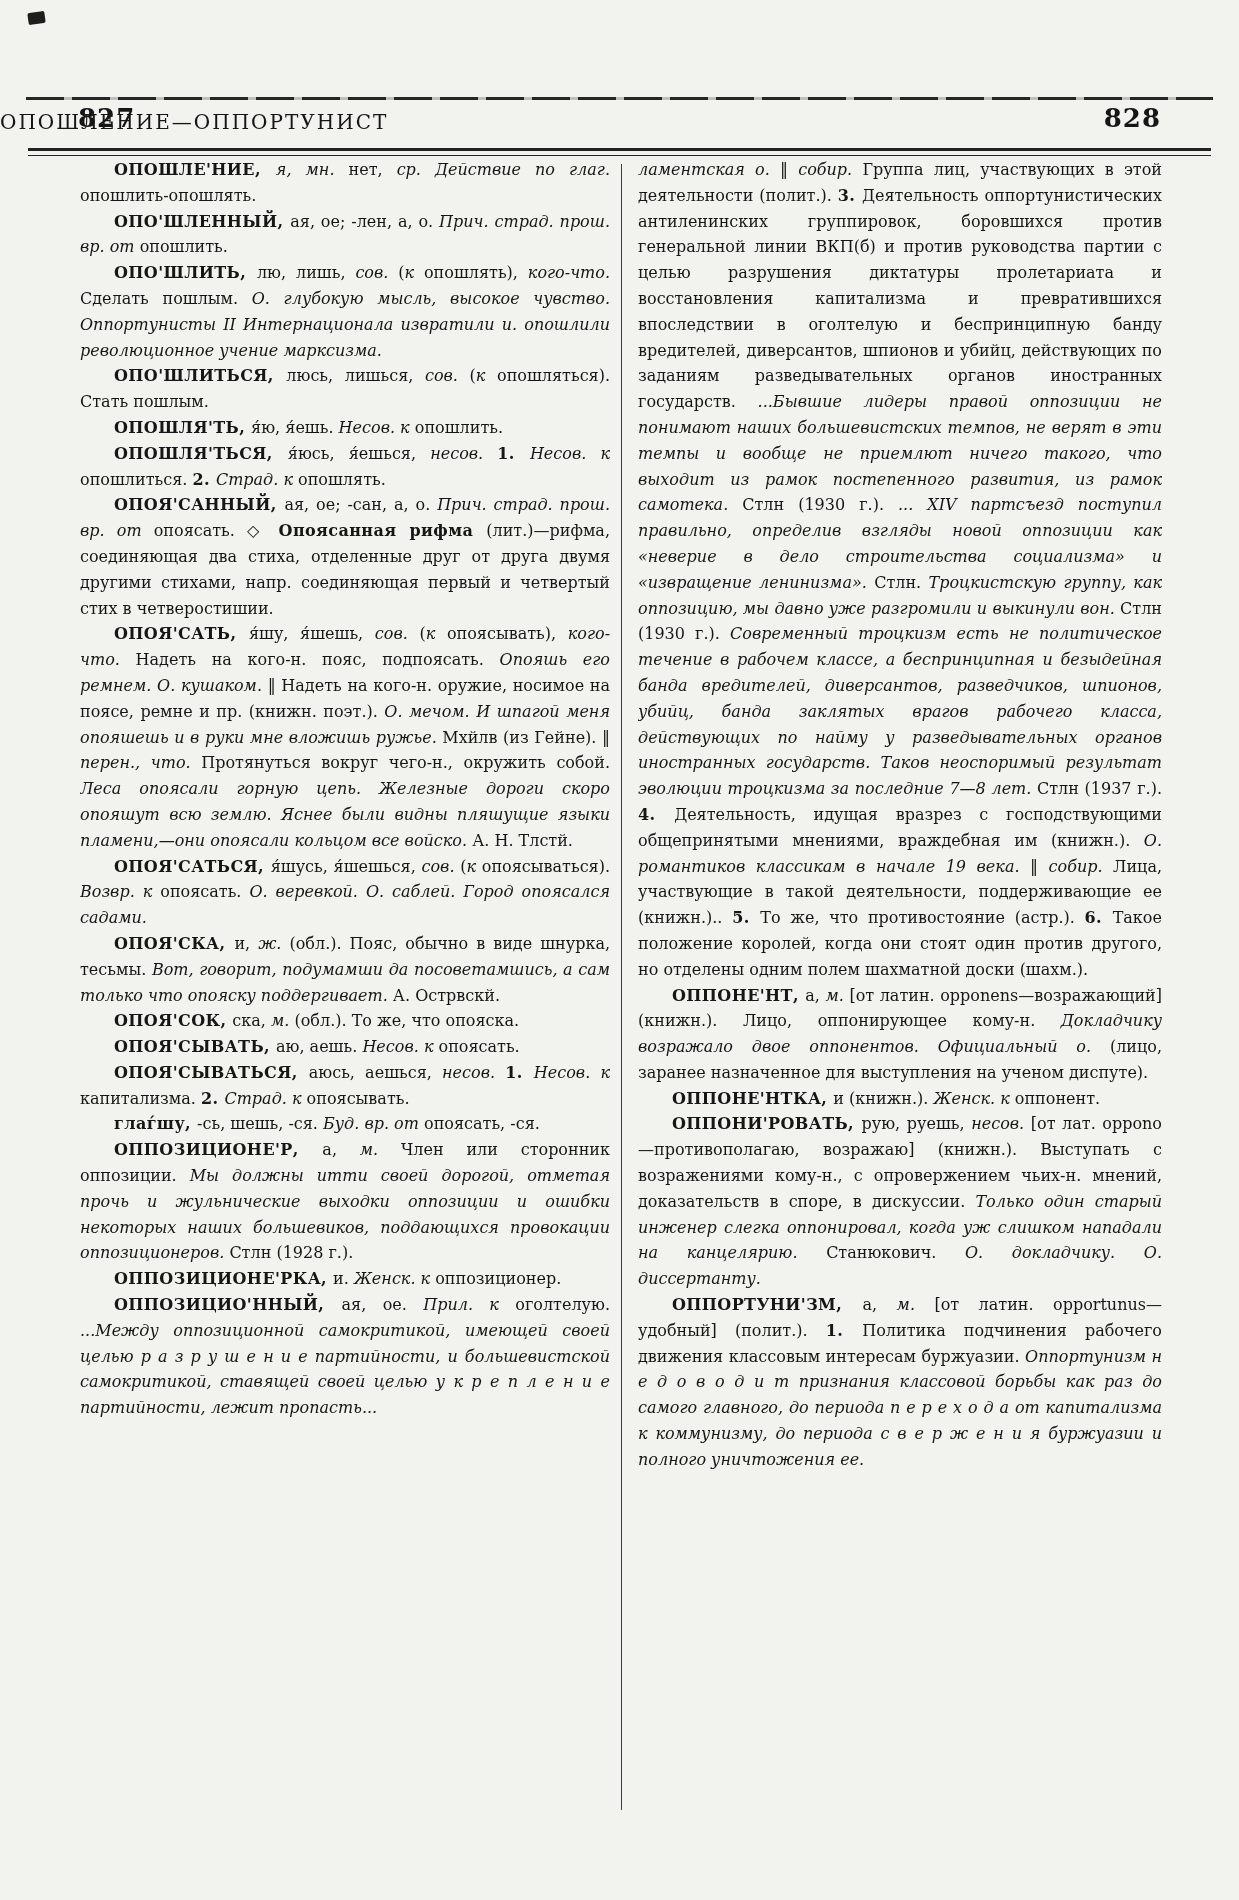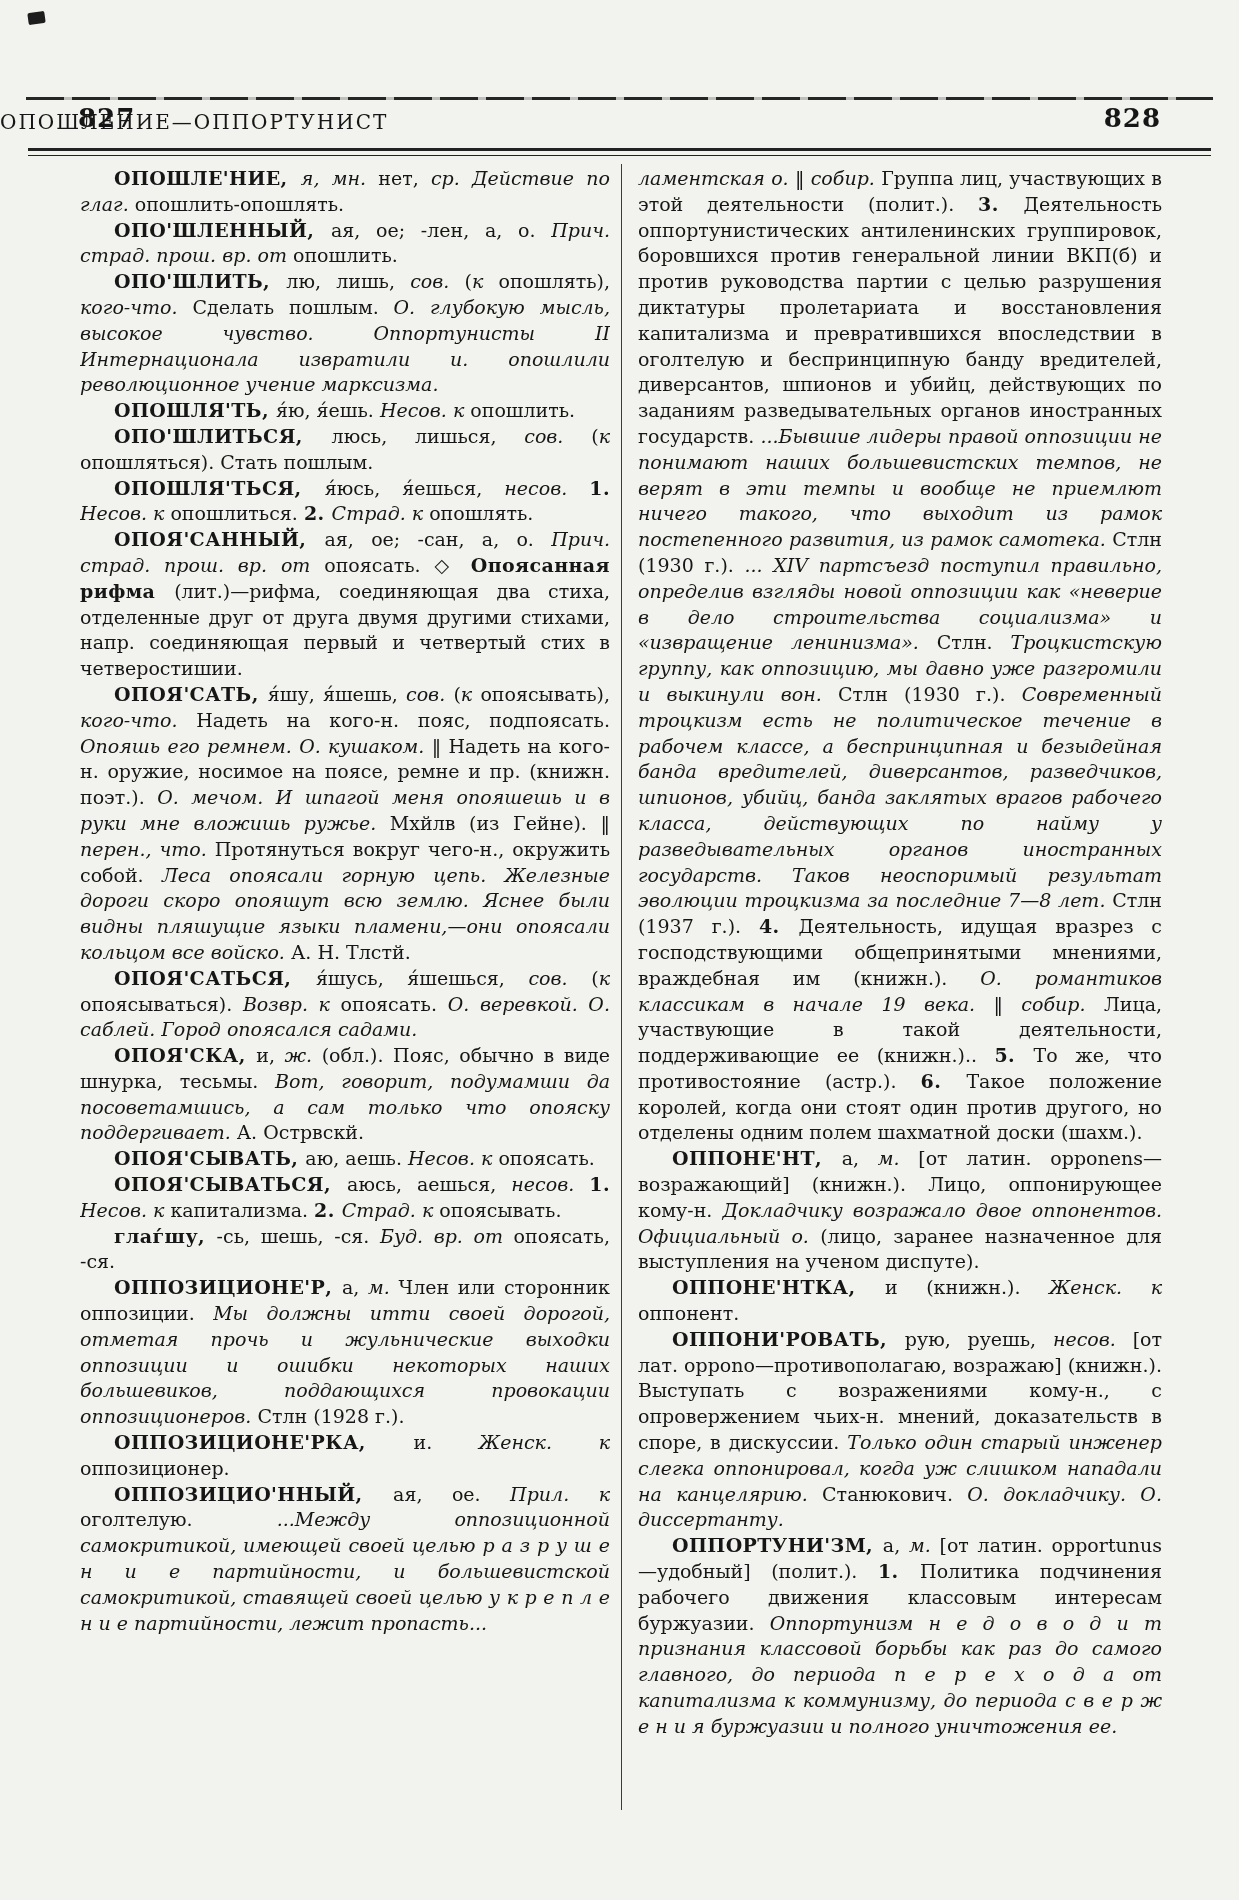--- a/index.html
+++ b/index.html
@@ -26,22 +26,22 @@
   .page-number.right{right:78px;}
   .running-title{
     position:absolute;left:0;right:0;top:110px;text-align:left;
     font-size:20px;font-weight:normal;letter-spacing:2px;
   }
   .head-rule{
     position:absolute;left:28px;right:28px;top:148px;height:4px;
     border-top:3px solid #222;border-bottom:1px solid #222;
   }
   .col{
-    position:absolute;top:166px;height:1648px;overflow:hidden;
-    font-size:19px;line-height:25.8px;text-align:justify;
+    position:absolute;top:157px;height:1648px;overflow:hidden;
+    font-size:16px;line-height:25.8px;text-align:justify;
   }
   .col.left{left:80px;width:530px;}
   .col.right{left:638px;width:524px;}
   .col-divider{
     position:absolute;left:621px;top:164px;width:1px;height:1646px;background:#3c3c3c;
   }
   .para{margin:0;text-indent:34px;}
   .para.noindent{text-indent:0;}
   .b{font-weight:bold;letter-spacing:.4px;}
   .i{font-style:italic;}
@@ -57,27 +57,28 @@
   <div class="page-number left">827</div>
   <div class="running-title">ОПОШЛЕНИЕ—ОППОРТУНИСТ</div>
   <div class="page-number right">828</div>
 
   <div class="head-rule"></div>
 
   <div class="col left">
       <p class="para"><span class="b">ОПОШЛЕ'НИЕ, </span><span class="i">я, мн. </span><span class="r">нет, </span><span class="i">ср. Действие по глаг. </span><span class="r">опошлить-опошлять.</span></p>
       <p class="para"><span class="b">ОПО'ШЛЕННЫЙ, </span><span class="r">ая, ое; -лен, а, о. </span><span class="i">Прич. страд. прош. вр. от </span><span class="r">опошлить.</span></p>
       <p class="para"><span class="b">ОПО'ШЛИТЬ, </span><span class="r">лю, лишь, </span><span class="i">сов. </span><span class="r">(</span><span class="i">к </span><span class="r">опошлять), </span><span class="i">кого-что. </span><span class="r">Сделать пошлым. </span><span class="i">О. глубокую мысль, высокое чувство. Оппортунисты II Интернационала извратили и. опошлили революционное учение марксизма.</span></p>
+      <p class="para"><span class="b">ОПО'ШЛИТЬСЯ, </span><span class="r">люсь, лишься, </span><span class="i">сов. </span><span class="r">(</span><span class="i">к </span><span class="r">опошляться). Стать пошлым.</span></p>
       <p class="para"><span class="b">ОПОШЛЯ'ТЬ, </span><span class="r">я́ю, я́ешь. </span><span class="i">Несов. к </span><span class="r">опошлить.</span></p>
-      <p class="para"><span class="b">ОПО'ШЛИТЬСЯ, </span><span class="r">люсь, лишься, </span><span class="i">сов. </span><span class="r">(</span><span class="i">к </span><span class="r">опошляться). Стать пошлым.</span></p>
       <p class="para"><span class="b">ОПОШЛЯ'ТЬСЯ, </span><span class="r">я́юсь, я́ешься, </span><span class="i">несов. </span><span class="b">1. </span><span class="i">Несов. к </span><span class="r">опошлиться. </span><span class="b">2. </span><span class="i">Страд. к </span><span class="r">опошлять.</span></p>
       <p class="para"><span class="b">ОПОЯ'САННЫЙ, </span><span class="r">ая, ое; -сан, а, о. </span><span class="i">Прич. страд. прош. вр. от </span><span class="r">опоясать. ◇ </span><span class="b">Опоясанная рифма </span><span class="r">(лит.)—рифма, соединяющая два стиха, отделенные друг от друга двумя другими стихами, напр. соединяющая первый и четвертый стих в четверостишии.</span></p>
       <p class="para"><span class="b">ОПОЯ'САТЬ, </span><span class="r">я́шу, я́шешь, </span><span class="i">сов. </span><span class="r">(</span><span class="i">к </span><span class="r">опоясывать), </span><span class="i">кого-что. </span><span class="r">Надеть на кого-н. пояс, подпоясать. </span><span class="i">Опояшь его ремнем. О. кушаком. </span><span class="r">‖ Надеть на кого-н. оружие, носимое на поясе, ремне и пр. (книжн. поэт.). </span><span class="i">О. мечом. И шпагой меня опояшешь и в руки мне вложишь ружье. </span><span class="r">Мхйлв (из Гейне). ‖ </span><span class="i">перен., что. </span><span class="r">Протянуться вокруг чего-н., окружить собой. </span><span class="i">Леса опоясали горную цепь. Железные дороги скоро опояшут всю землю. Яснее были видны пляшущие языки пламени,—они опоясали кольцом все войско. </span><span class="r">А. Н. Тлстй.</span></p>
       <p class="para"><span class="b">ОПОЯ'САТЬСЯ, </span><span class="r">я́шусь, я́шешься, </span><span class="i">сов. </span><span class="r">(</span><span class="i">к </span><span class="r">опоясываться). </span><span class="i">Возвр. к </span><span class="r">опоясать. </span><span class="i">О. веревкой. О. саблей. Город опоясался садами.</span></p>
       <p class="para"><span class="b">ОПОЯ'СКА, </span><span class="r">и, </span><span class="i">ж. </span><span class="r">(обл.). Пояс, обычно в виде шнурка, тесьмы. </span><span class="i">Вот, говорит, подумамши да посоветамшись, а сам только что опояску поддергивает. </span><span class="r">А. Острвскй.</span></p>
+      <p class="para"><span class="b">ОПОЯ'СОК, </span><span class="r">ска, </span><span class="i">м. </span><span class="r">(обл.). То же, что опояска.</span></p>
       <p class="para"><span class="b">ОПОЯ'СЫВАТЬ, </span><span class="r">аю, аешь. </span><span class="i">Несов. к </span><span class="r">опоясать.</span></p>
       <p class="para"><span class="b">ОПОЯ'СЫВАТЬСЯ, </span><span class="r">аюсь, аешься, </span><span class="i">несов. </span><span class="b">1. </span><span class="i">Несов. к </span><span class="r">капитализма. </span><span class="b">2. </span><span class="i">Страд. к </span><span class="r">опоясывать.</span></p>
       <p class="para"><span class="b">глаѓшу, </span><span class="r">-сь, шешь, -ся. </span><span class="i">Буд. вр. от </span><span class="r">опоясать, -ся.</span></p>
       <p class="para"><span class="b">ОППОЗИЦИОНЕ'Р, </span><span class="r">а, </span><span class="i">м. </span><span class="r">Член или сторонник оппозиции. </span><span class="i">Мы должны итти своей дорогой, отметая прочь и жульнические выходки оппозиции и ошибки некоторых наших большевиков, поддающихся провокации оппозиционеров. </span><span class="r">Стлн (1928 г.).</span></p>
       <p class="para"><span class="b">ОППОЗИЦИОНЕ'РКА, </span><span class="r">и. </span><span class="i">Женск. к </span><span class="r">оппозиционер.</span></p>
       <p class="para"><span class="b">ОППОЗИЦИО'ННЫЙ, </span><span class="r">ая, ое. </span><span class="i">Прил. к </span><span class="r">оголтелую. </span><span class="i">...Между оппозиционной самокритикой, имеющей своей целью р а з р у ш е н и е партийности, и большевистской самокритикой, ставящей своей целью у к р е п л е н и е партийности, лежит пропасть... </span></p>
     </div>
   <div class="col-divider"></div>
   <div class="col right">
       <p class="para noindent"><span class="i">ламентская о. </span><span class="r">‖ </span><span class="i">собир. </span><span class="r">Группа лиц, участвующих в этой деятельности (полит.). </span><span class="b">3. </span><span class="r">Деятельность оппортунистических антиленинских группировок, боровшихся против генеральной линии ВКП(б) и против руководства партии с целью разрушения диктатуры пролетариата и восстановления капитализма и превратившихся впоследствии в оголтелую и беспринципную банду вредителей, диверсантов, шпионов и убийц, действующих по заданиям разведывательных органов иностранных государств. </span><span class="i">...Бывшие лидеры правой оппозиции не понимают наших большевистских темпов, не верят в эти темпы и вообще не приемлют ничего такого, что выходит из рамок постепенного развития, из рамок самотека. </span><span class="r">Стлн (1930 г.). </span><span class="i">... XIV партсъезд поступил правильно, определив взгляды новой оппозиции как «неверие в дело строительства социализма» и «извращение ленинизма». </span><span class="r">Стлн. </span><span class="i">Троцкистскую группу, как оппозицию, мы давно уже разгромили и выкинули вон. </span><span class="r">Стлн (1930 г.). </span><span class="i">Современный троцкизм есть не политическое течение в рабочем классе, а беспринципная и безыдейная банда вредителей, диверсантов, разведчиков, шпионов, убийц, банда заклятых врагов рабочего класса, действующих по найму у разведывательных органов иностранных государств. Таков неоспоримый результат эволюции троцкизма за последние 7—8 лет. </span><span class="r">Стлн (1937 г.). </span><span class="b">4. </span><span class="r">Деятельность, идущая вразрез с господствующими общепринятыми мнениями, враждебная им (книжн.). </span><span class="i">О. романтиков классикам в начале 19 века. </span><span class="r">‖ </span><span class="i">собир. </span><span class="r">Лица, участвующие в такой деятельности, поддерживающие ее (книжн.).. </span><span class="b">5. </span><span class="r">То же, что противостояние (астр.). </span><span class="b">6. </span><span class="r">Такое положение королей, когда они стоят один против другого, но отделены одним полем шахматной доски (шахм.).</span></p>

